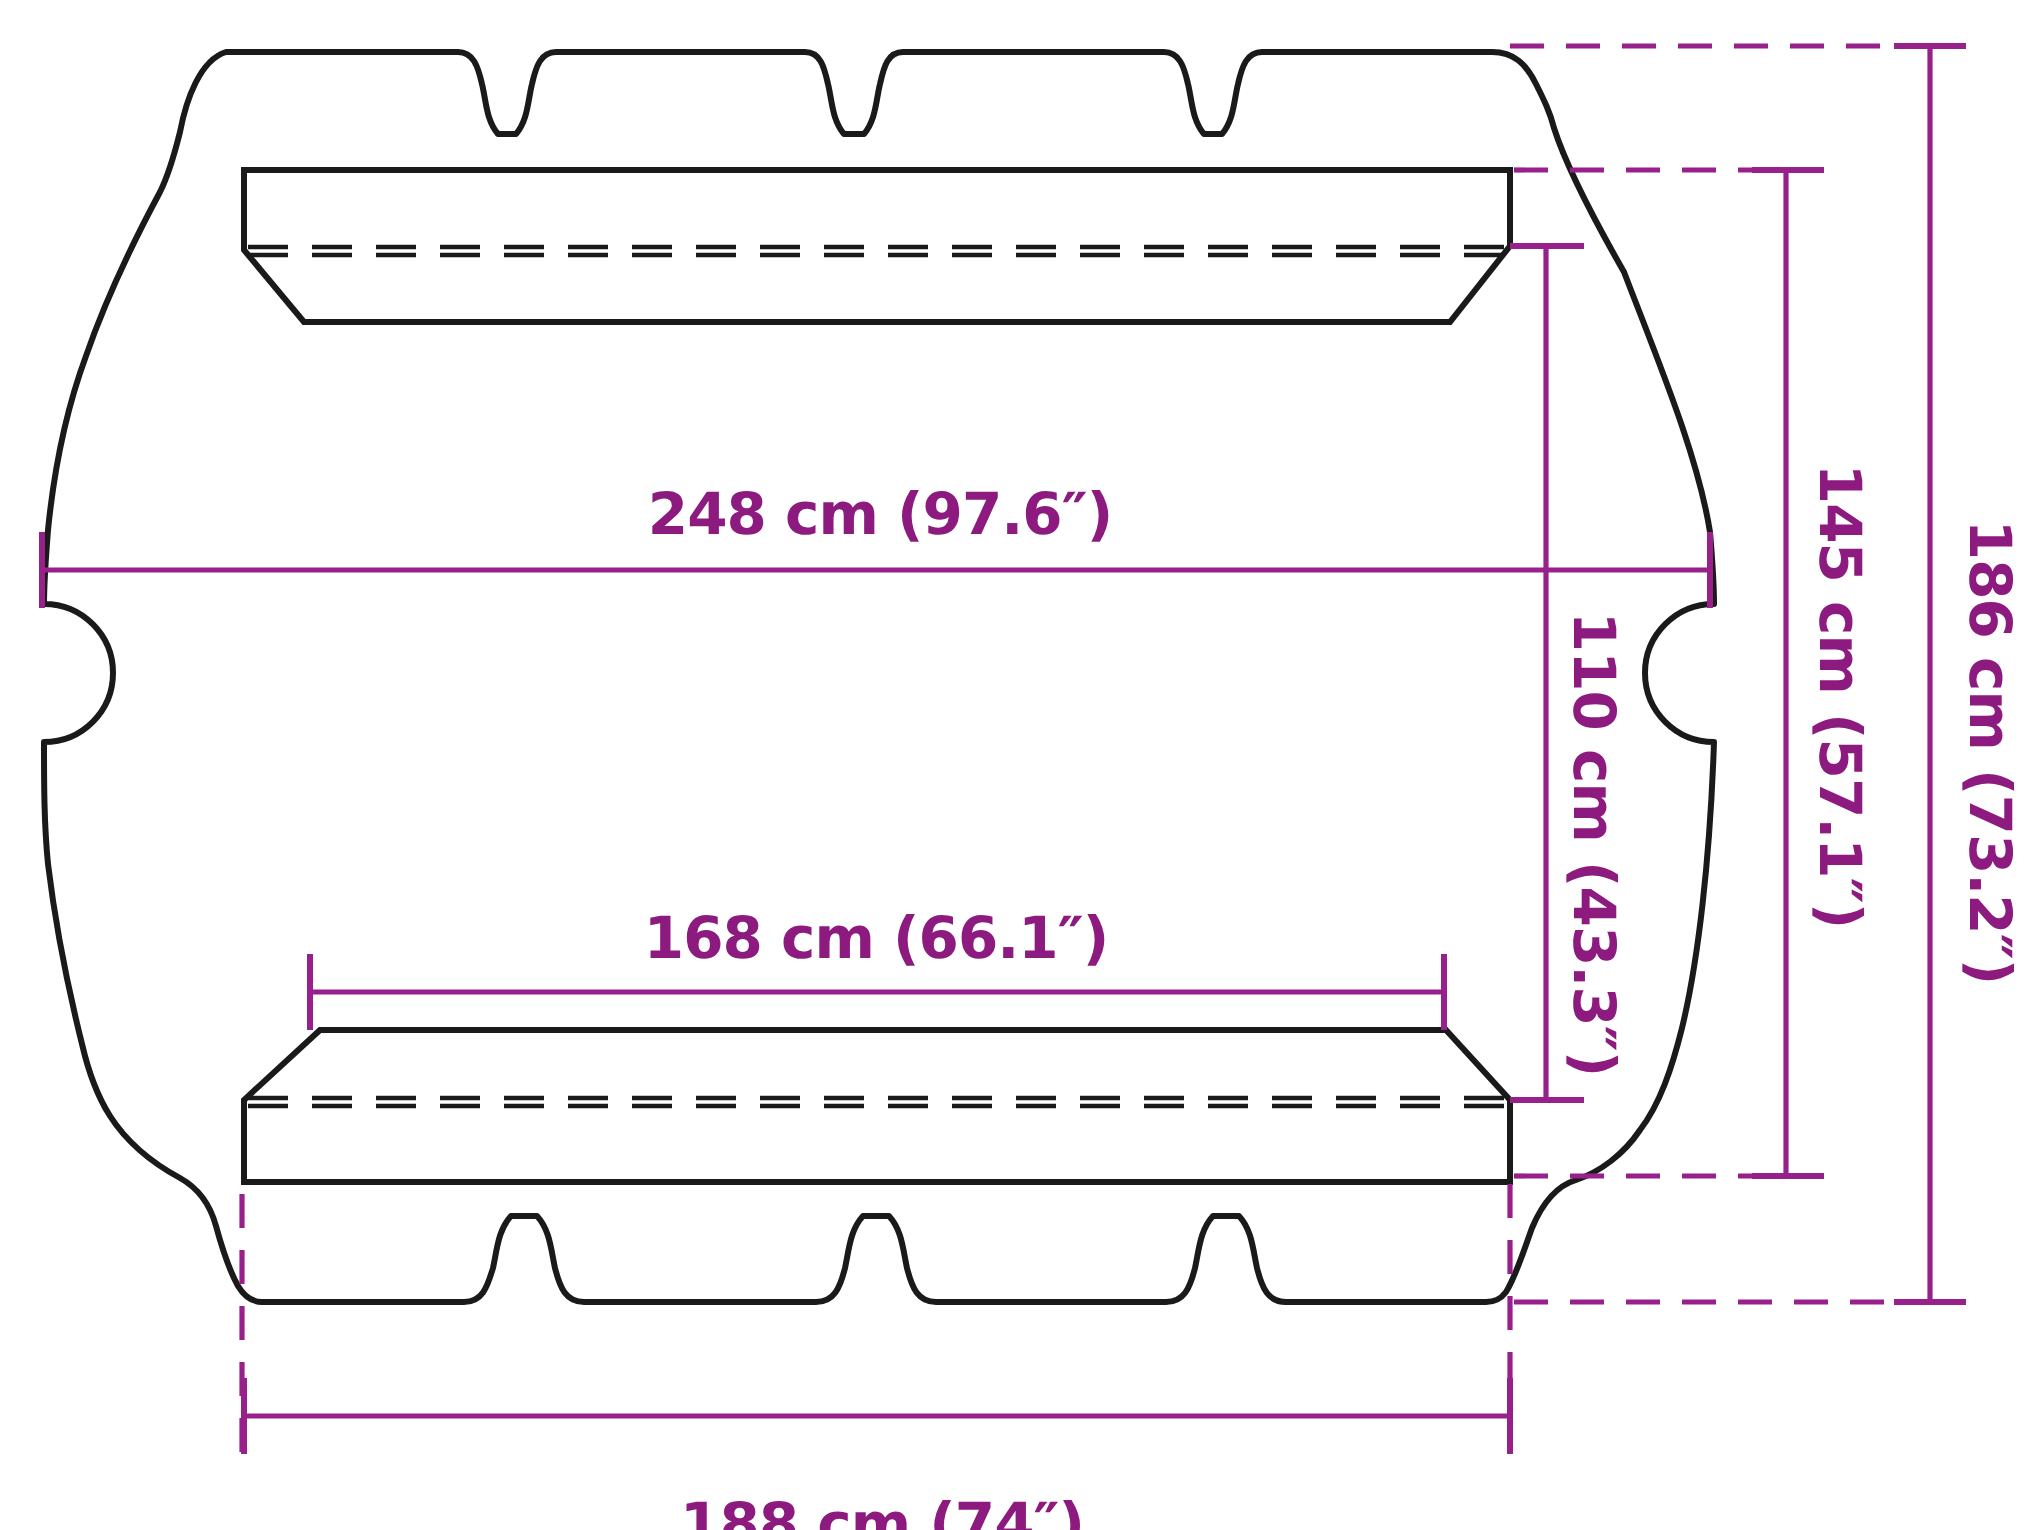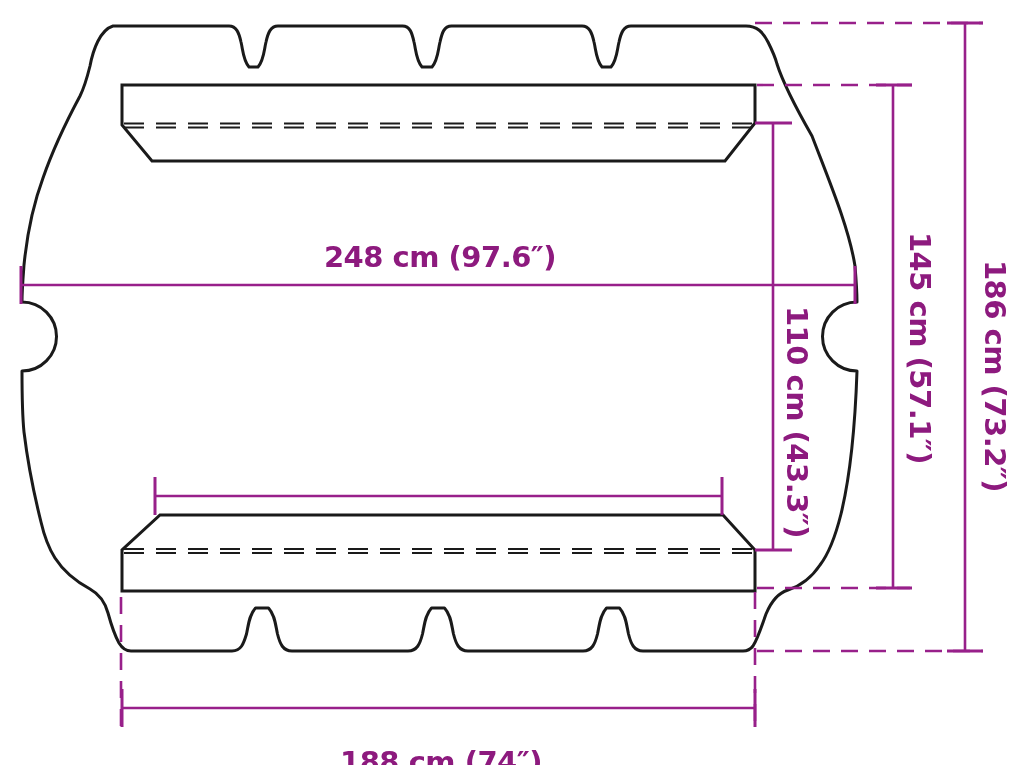--- a/index.html
+++ b/index.html
@@ -143,20 +143,21 @@
       </g>
       <g>
         <path class="dimline" d="M965,23 V651"></path>
         <path class="dimtick" d="M947,23 H983 M947,651 H983"></path>
       </g>
     </g>
   </svg>
 
   <div class="dim-label" style="left:440px;top:257px;">248 cm (97.6″)</div>
 
+  <div class="dim-label" style="left:438px;top:469px;">168 cm (66.1″)</div>
 
   <div class="dim-label" style="left:441px;top:742px;margin-top:20px;">188 cm (74″)</div>
 
   <div class="dim-label vertical" style="left:797px;top:422px;">110 cm (43.3″)</div>
 
   <div class="dim-label vertical" style="left:920px;top:348px;">145 cm (57.1″)</div>
 
   <div class="dim-label vertical" style="left:995px;top:376px;">186 cm (73.2″)</div>
 </div>
 

